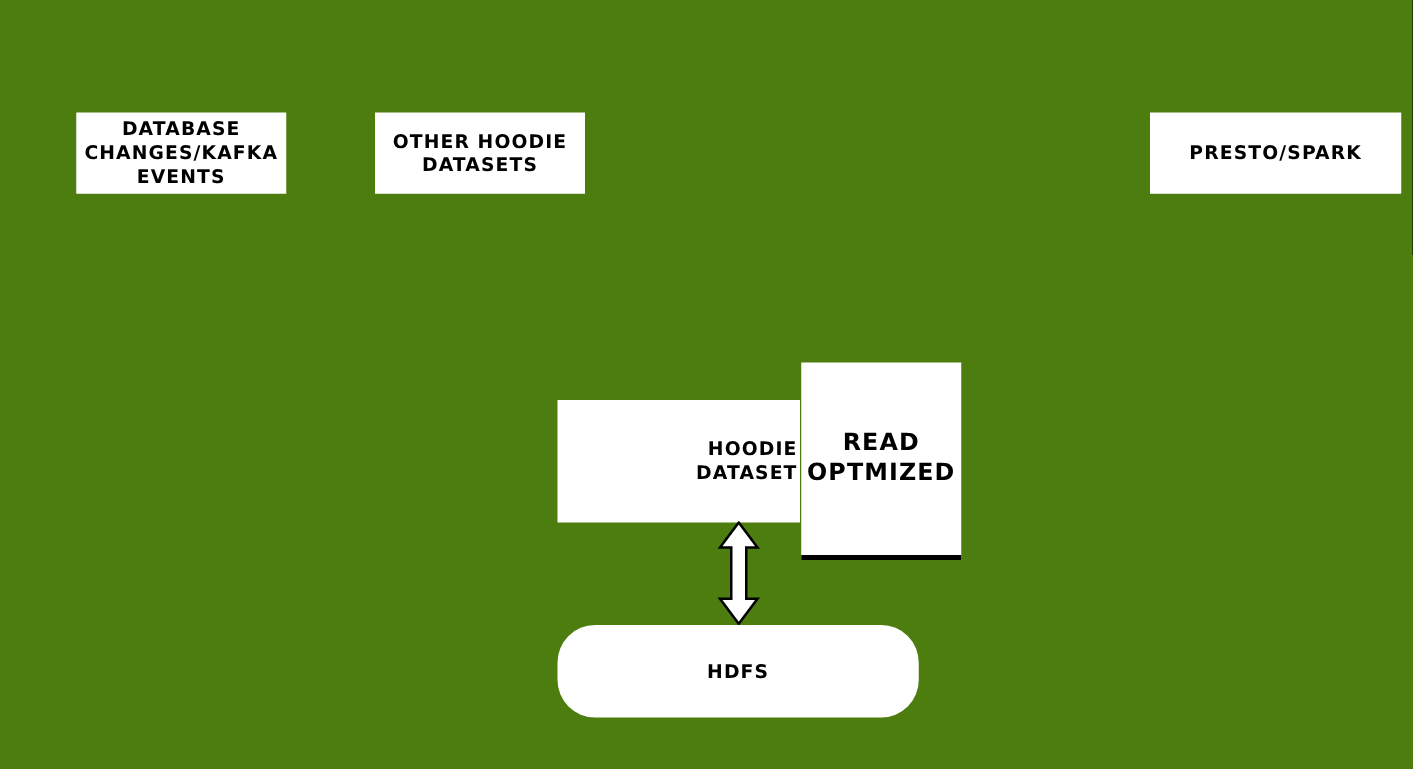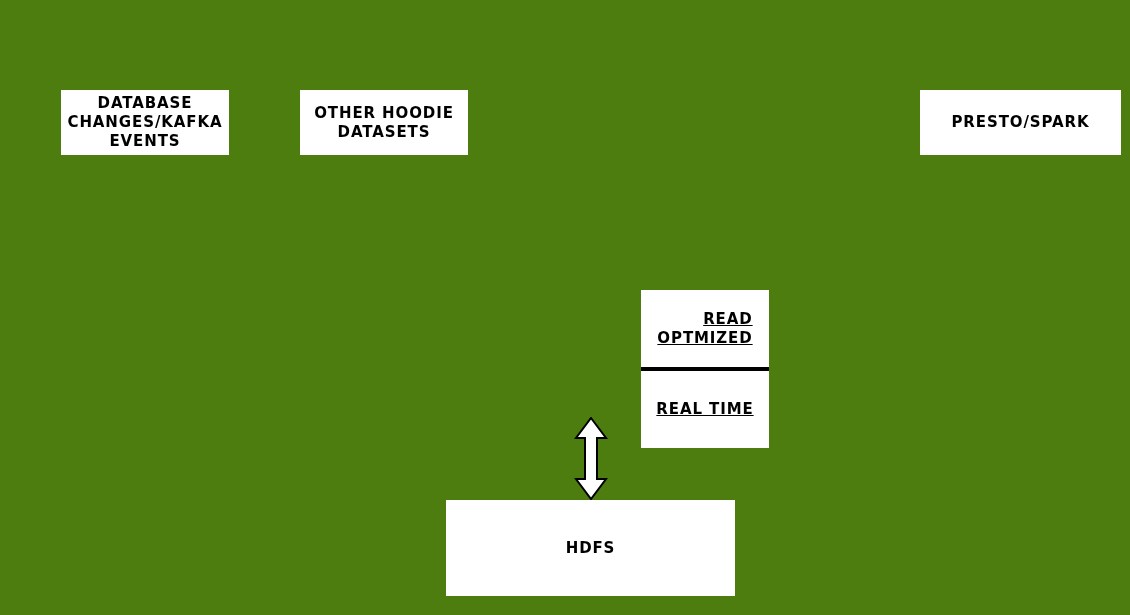--- a/index.html
+++ b/index.html
@@ -60,41 +60,40 @@
     left: 641px; top: 290px; width: 128px; height: 158px;
     background: #ffffff;
     display: flex;
     flex-direction: column;
   }
   #views-stack .view-cell {
     flex: 1 1 0;
     display: flex;
     align-items: center;
     justify-content: center;
-    text-align: right;
+    text-align: center;
     color: #000000;
     font-family: "DejaVu Sans", sans-serif;
     font-weight: bold;
-    font-size: 15px;
+    font-size: 19px;
     line-height: 1.25;
     letter-spacing: 0.9px;
     text-transform: uppercase;
     padding: 2px 4px;
     box-sizing: border-box;
-    text-decoration: underline;
   }
   #views-stack .view-cell .label { white-space: pre-line; }
   #views-divider {
     height: 4px;
     background: #000000;
     flex: 0 0 4px;
   }
 
   
-  #node-hdfs { left: 446px; top: 500px; width: 289px; height: 96px; }
+  #node-hdfs { left: 446px; top: 500px; width: 289px; height: 74px; border-radius: 30px; }
 
   
   #arrow-hoodie-hdfs {
     position: absolute;
     left: 571px;
     top: 417px;
     width: 40px;
     height: 83px;
   }
 </style>
@@ -112,30 +111,31 @@
   <div class="node" id="node-other-hoodie">
     <span class="label">OTHER HOODIE
 DATASETS</span>
   </div>
 
 
   <div class="node" id="node-presto-spark">
     <span class="label">PRESTO/SPARK</span>
   </div>
 
+  <div class="node" id="node-hoodie-dataset">
+    <span class="label">HOODIE
+DATASET</span>
+  </div>
 
   <div id="views-stack">
     <div class="view-cell">
       <span class="label">READ
 OPTMIZED</span>
     </div>
     <div id="views-divider"></div>
-    <div class="view-cell">
-      <span class="label">REAL TIME</span>
-    </div>
   </div>
 
   <svg id="arrow-hoodie-hdfs" viewBox="0 0 40 83">
     <polygon points="20,1 35,21 26,21 26,62 35,62 20,82 5,62 14,62 14,21 5,21" fill="#ffffff" stroke="#000000" stroke-width="2" stroke-linejoin="miter"></polygon>
   </svg>
 
   <div class="node" id="node-hdfs">
     <span class="label">HDFS</span>
   </div>
 

